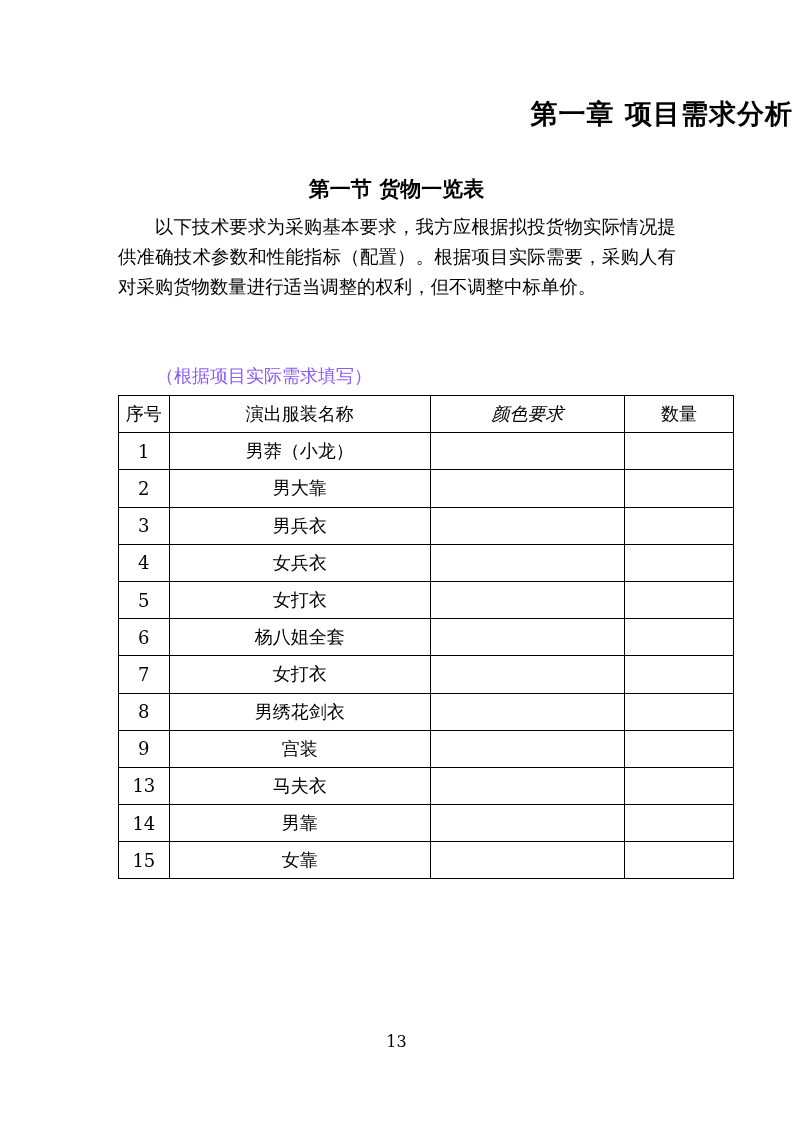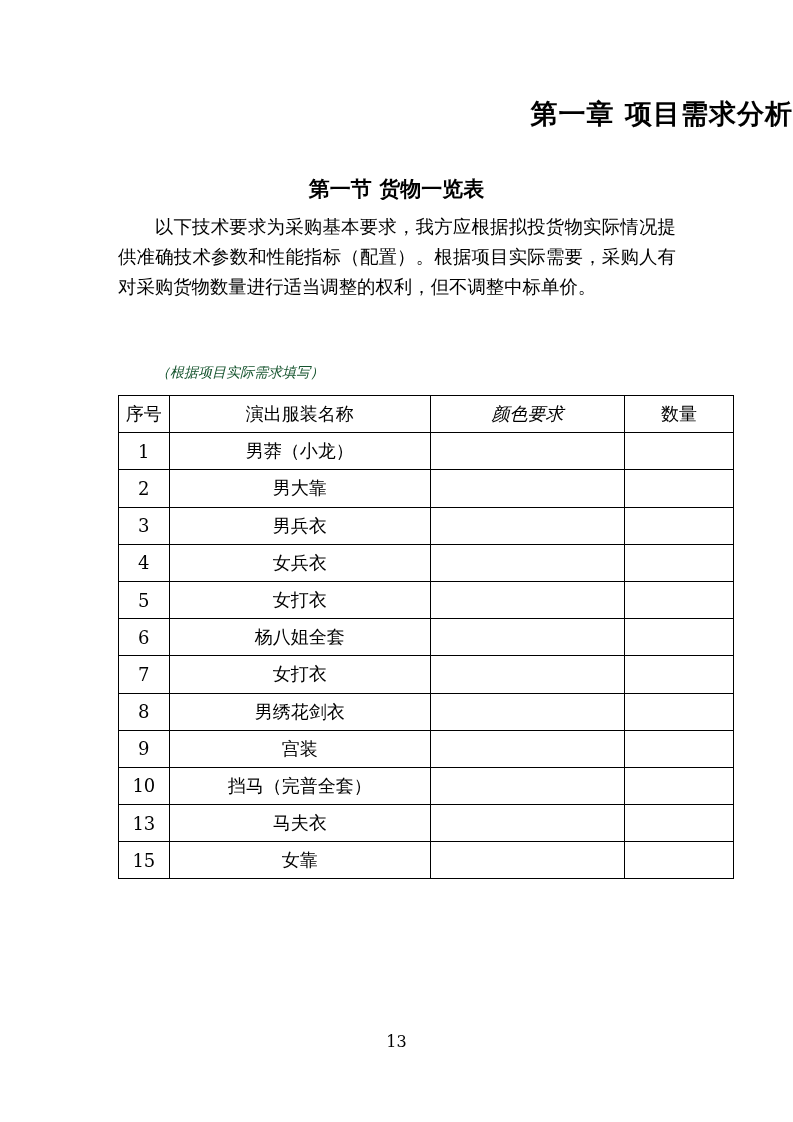--- a/index.html
+++ b/index.html
@@ -6,21 +6,21 @@
   body { width: 793px; height: 1122px; position: relative; overflow: hidden;
          font-family: "DejaVu Serif", "Liberation Serif", serif; color: #000; }
   .chapter-title { position: absolute; top: 96px; left: 0; width: 793px; text-align: right;
          font-family: "DejaVu Sans", "Liberation Sans", sans-serif; font-weight: bold;
          font-size: 27px; letter-spacing: 1px; }
   .section-title { position: absolute; top: 175px; left: 0; width: 793px; text-align: center;
          font-family: "DejaVu Sans", "Liberation Sans", sans-serif; font-weight: bold;
          font-size: 21px; }
   .intro { position: absolute; top: 212px; left: 118px; width: 558px; font-size: 18.4px;
          line-height: 30px; text-indent: 2em; text-align: justify; }
-  .note { position: absolute; top: 364px; left: 156px; font-size: 14px; color: #14532d; font-style: italic; }
+  .note { position: absolute; top: 364px; left: 156px; font-size: 18px; color: #8b5cf6; }
   table.goods { position: absolute; top: 395px; left: 118px; border-collapse: collapse;
          width: 616px; font-size: 18px; }
   table.goods td, table.goods th { border: 1.5px solid #000; height: 36.2px; padding: 0;
          text-align: center; font-weight: normal; vertical-align: middle; }
   .c-no { width: 45px; }
   .c-name { width: 236px; }
   .c-color { width: 175px; font-style: italic; }
   .c-qty { width: 98px; }
   .page-number { position: absolute; top: 1032px; left: 0; width: 793px; text-align: center;
          font-size: 16px; }
@@ -91,28 +91,28 @@
         <td class="c-color"></td>
         <td class="c-qty"></td>
       </tr>
       <tr>
         <td class="c-no">9</td>
         <td class="c-name">宫装</td>
         <td class="c-color"></td>
         <td class="c-qty"></td>
       </tr>
       <tr>
-        <td class="c-no">10</td>
-        <td class="c-name">挡马（完普全套）</td>
+        <td class="c-no">13</td>
+        <td class="c-name">马夫衣</td>
         <td class="c-color"></td>
         <td class="c-qty"></td>
       </tr>
       <tr>
-        <td class="c-no">13</td>
-        <td class="c-name">马夫衣</td>
+        <td class="c-no">14</td>
+        <td class="c-name">男靠</td>
         <td class="c-color"></td>
         <td class="c-qty"></td>
       </tr>
       <tr>
         <td class="c-no">15</td>
         <td class="c-name">女靠</td>
         <td class="c-color"></td>
         <td class="c-qty"></td>
       </tr>
     </tbody>

